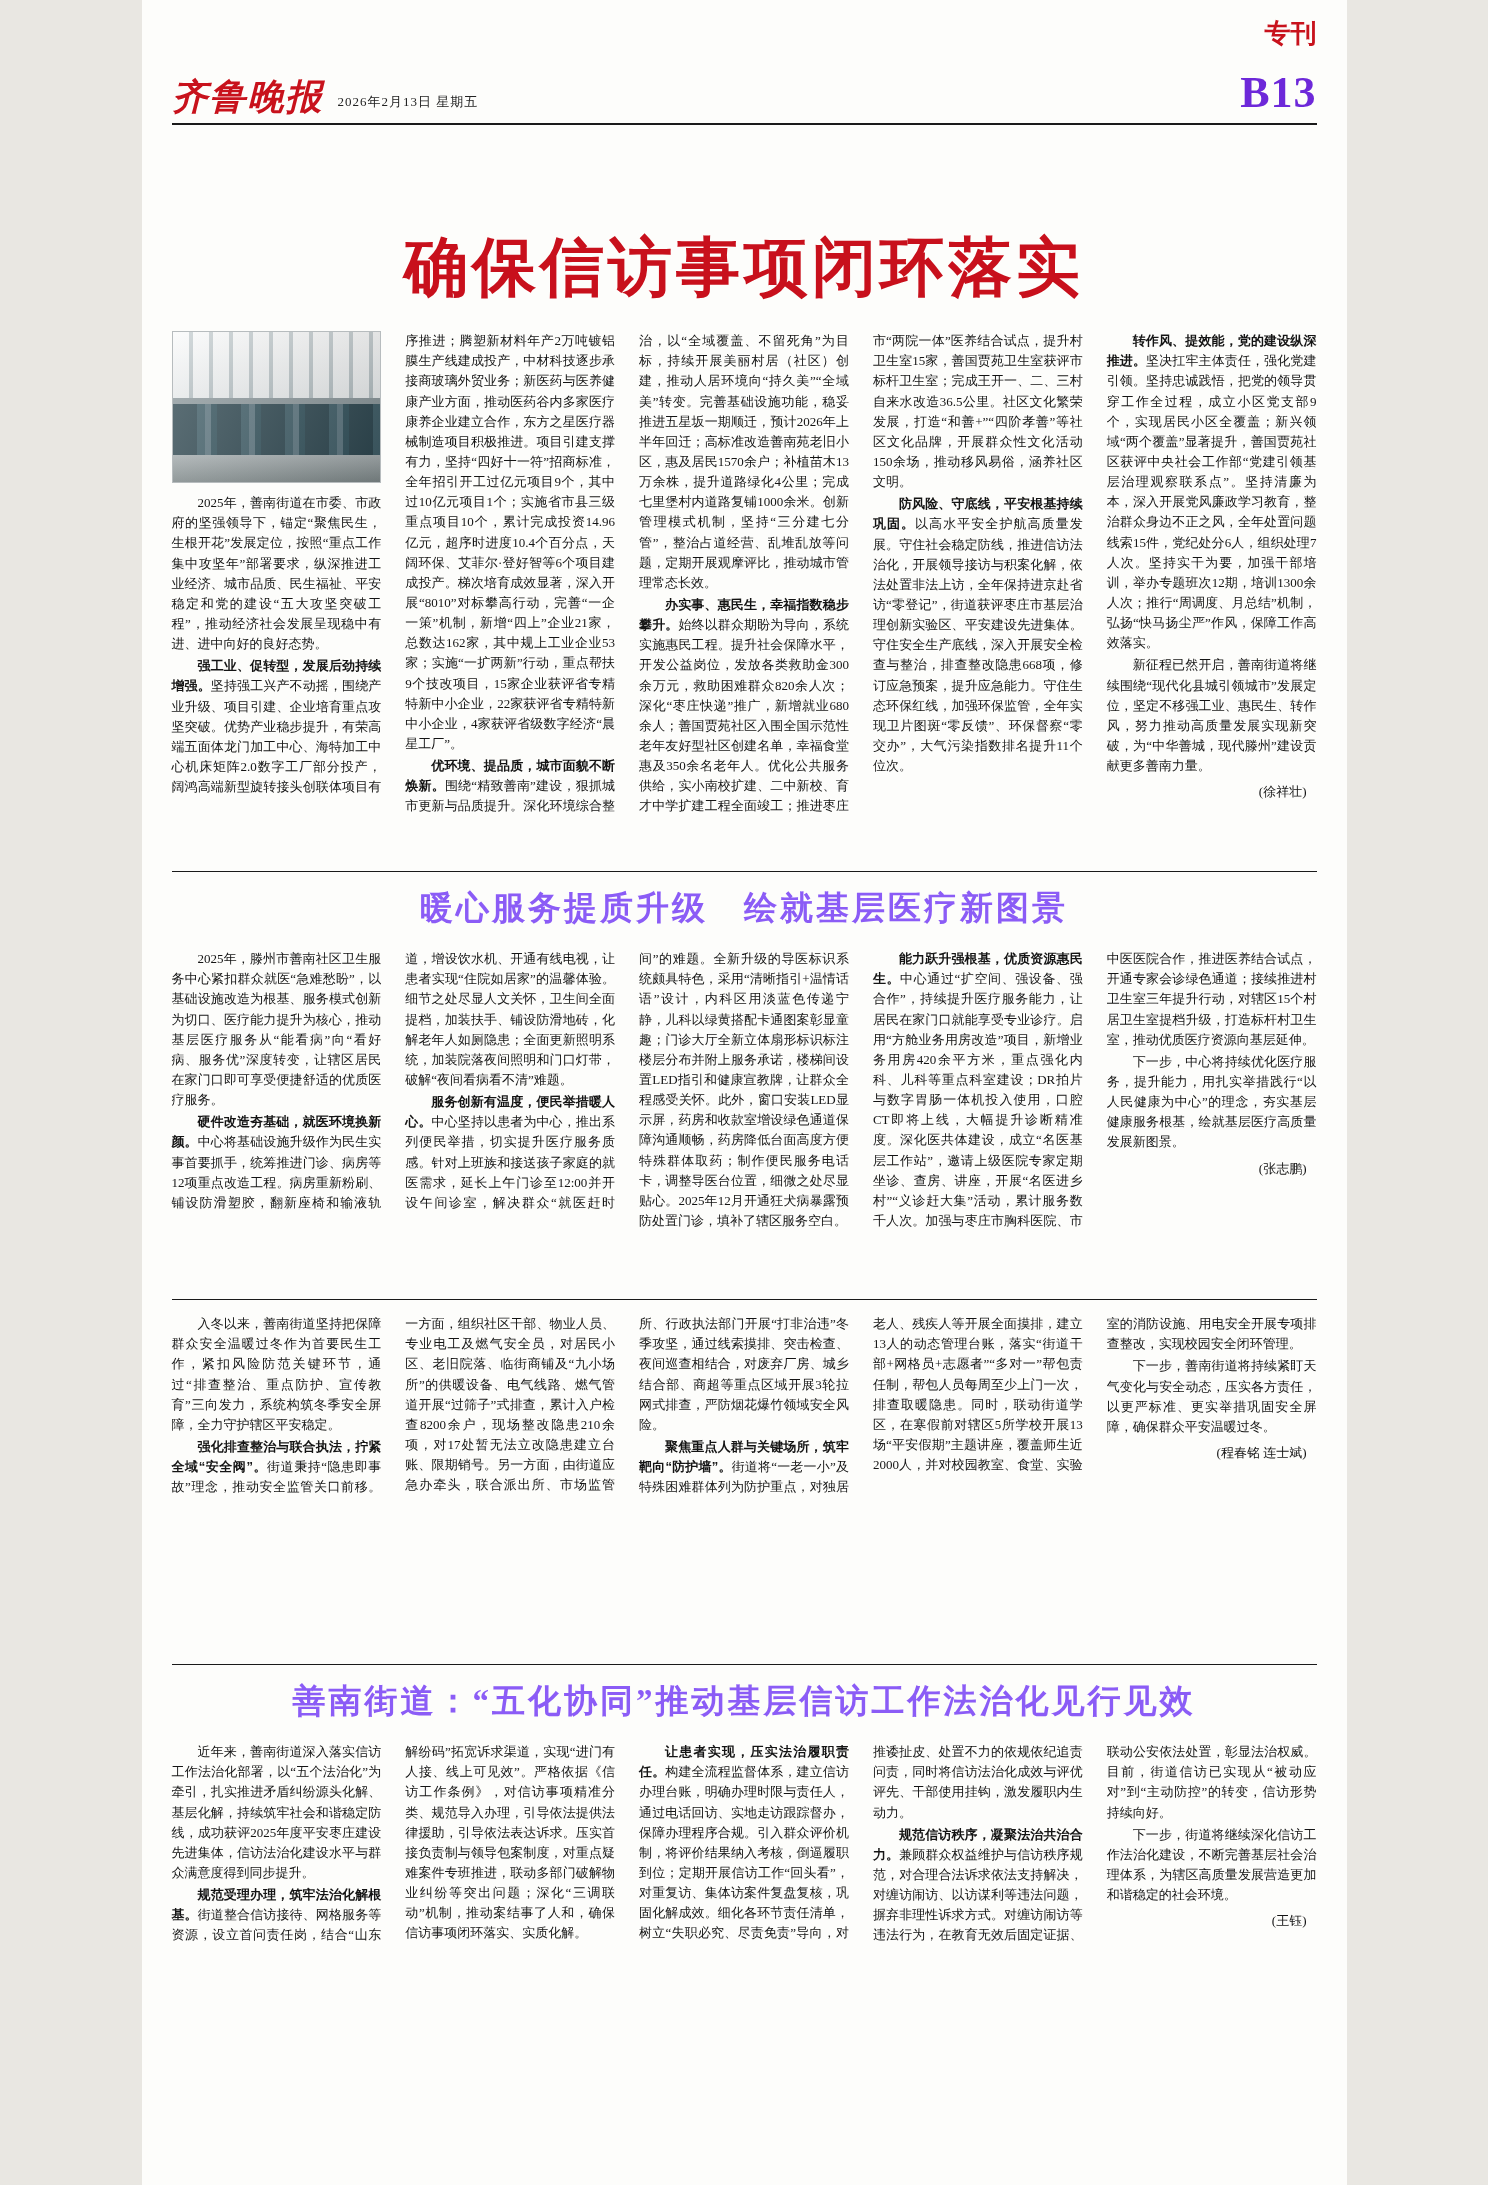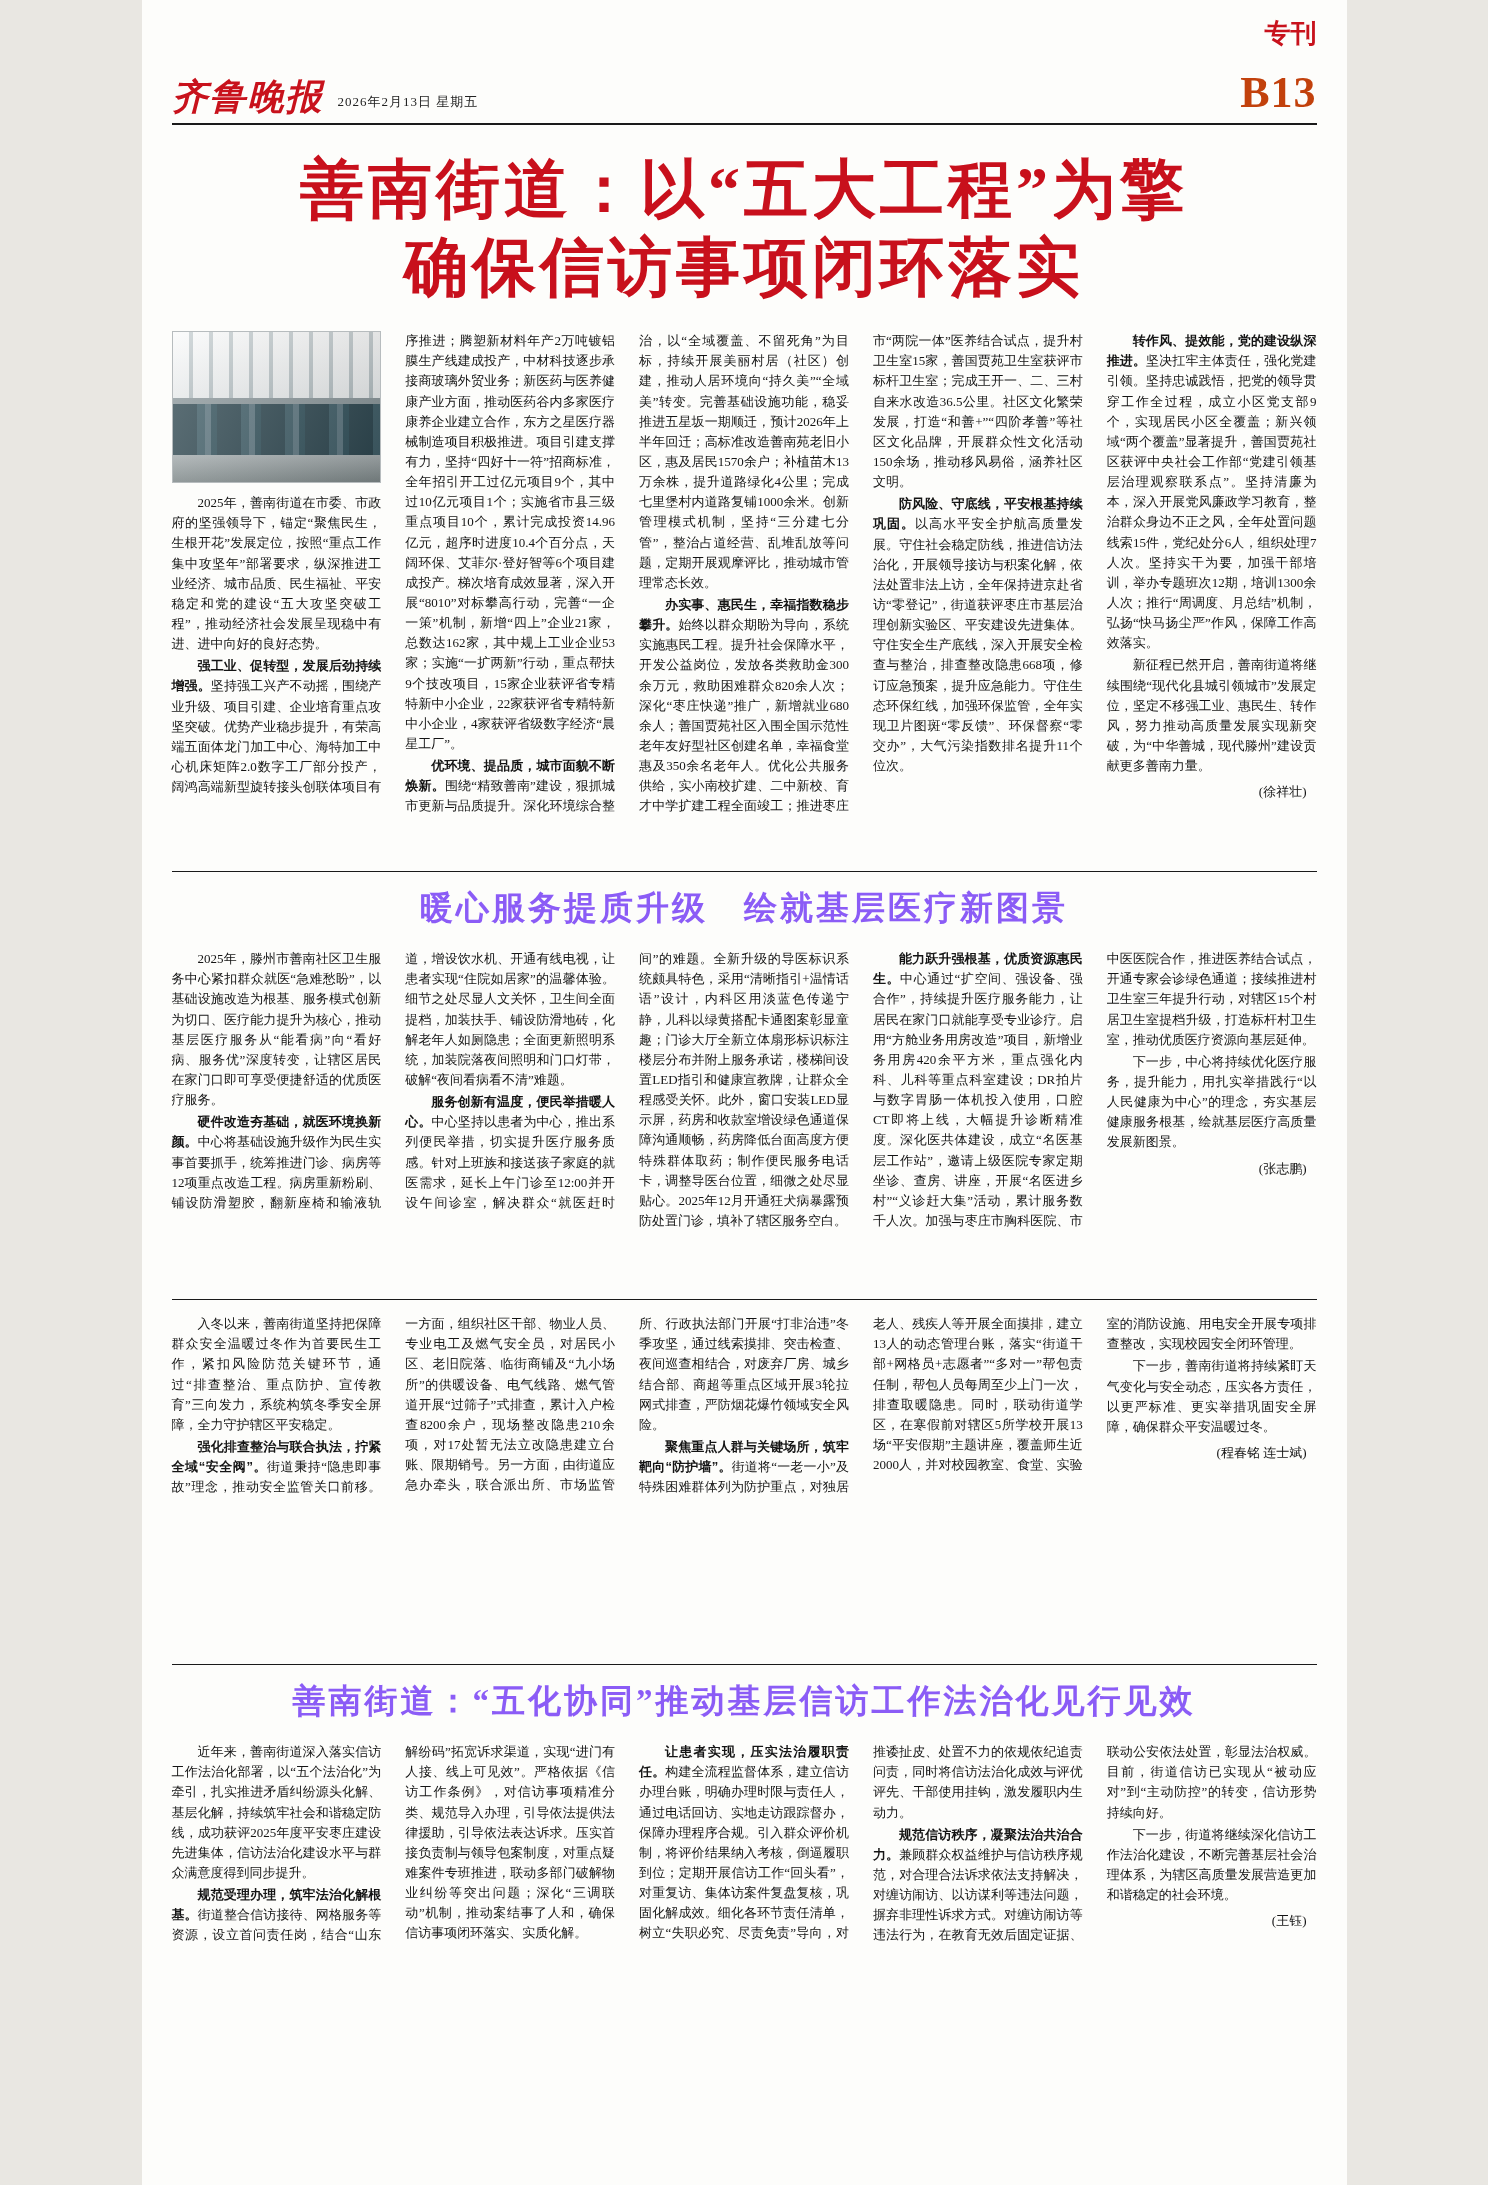--- a/index.html
+++ b/index.html
@@ -11,21 +11,21 @@
   }
   
   .hdr { display:flex; align-items:flex-end; justify-content:space-between;
          border-bottom:2px solid #1a1a1a; padding-bottom:8px; }
   .hdr-left { display:flex; align-items:flex-end; gap:14px; }
   .masthead { font-size:36px; font-weight:900; color:#c8121c; letter-spacing:2px;
               font-style:italic; line-height:1; }
   .dateline { font-size:13px; color:#222; padding-bottom:4px; letter-spacing:1px; }
   .hdr-right { display:flex; align-items:flex-end; gap:16px;flex-direction:column; }
   .edition { font-size:26px; font-weight:700; color:#c8121c; padding-bottom:4px; }
-  .pageno  { font-size:44px; font-weight:900; color:#c2410c; line-height:1; letter-spacing:1px; }
+  .pageno  { font-size:44px; font-weight:900; color:#6d28d9; line-height:1; letter-spacing:1px; }
   
   .headline { text-align:center; color:#c8101c; font-weight:900;
               font-size:64px; line-height:1.22; letter-spacing:4px;
               margin:26px 0 24px; }
   
   .cols { column-count:5; column-gap:24px; font-size:13px; line-height:1.55;
           text-align:justify; }
   .cols p.para { text-indent:2em; margin-bottom:2px; }
   .cols .lead { font-weight:900; font-family:"Liberation Sans", sans-serif; }
   .byline { text-align:right; padding-right:10px; margin-top:6px; text-indent:0; }
@@ -63,21 +63,21 @@
       <div class="dateline">2026年2月13日  星期五</div>
     </div>
     <div class="hdr-right">
       <span class="edition">专刊</span>
       <span class="pageno">B13</span>
     </div>
   </header>
 
   <section>
     <h1 class="headline">
-      <span>善南街道：以“五大工程”为擎</span><br>
+      <br>
       <span>确保信访事项闭环落实</span>
     </h1>
     <div class="cols main-body">
       <div class="photo">
         <div class="ph-ceiling"></div>
         <div class="ph-beam"></div>
         <div class="ph-machines"></div>
         <div class="ph-floor"></div>
         <div class="ph-glare"></div>
       </div>

